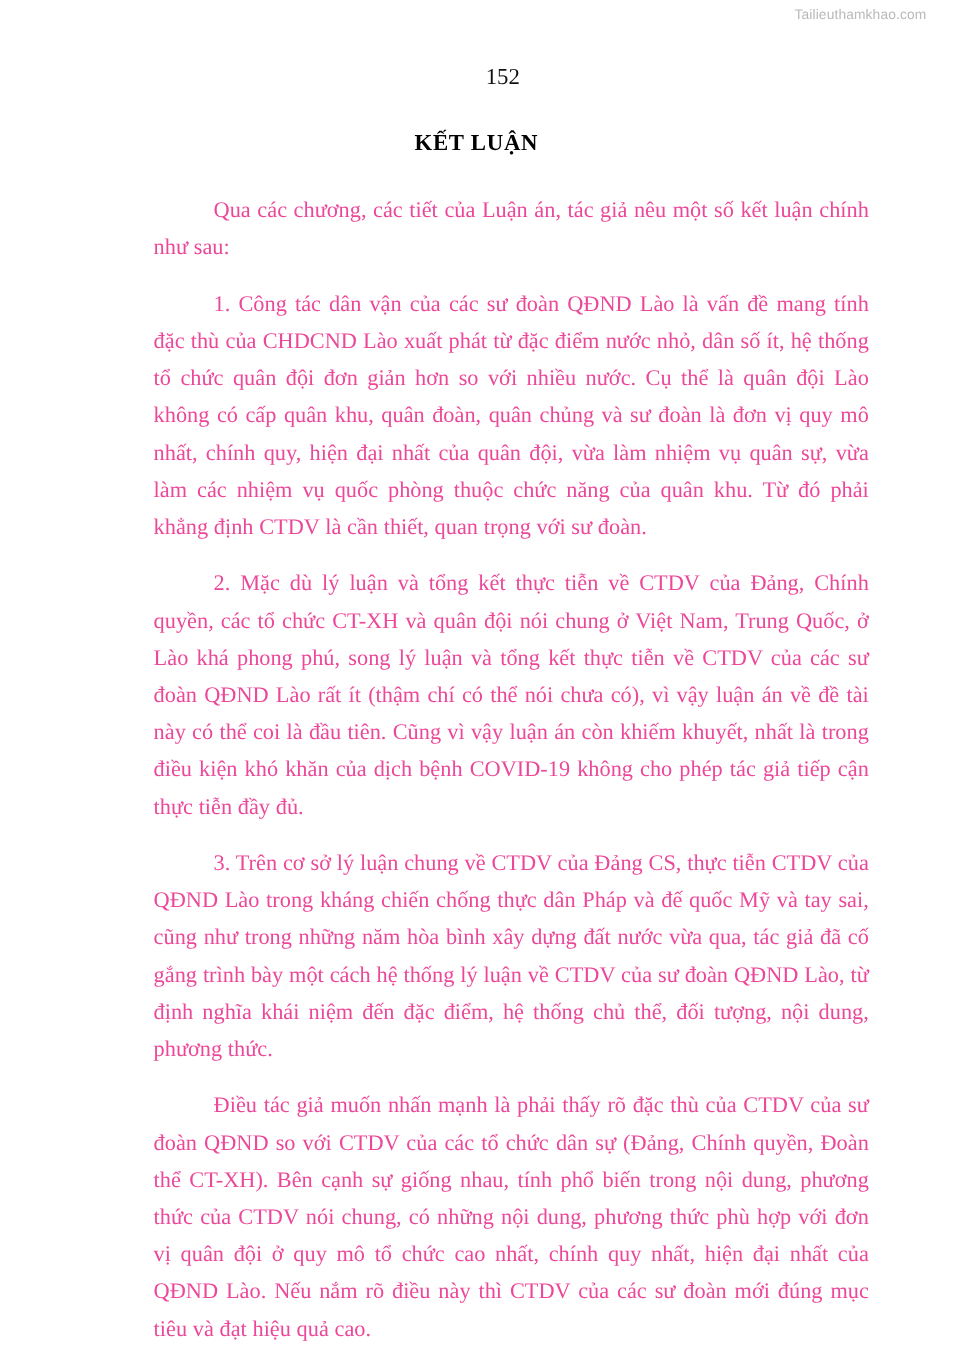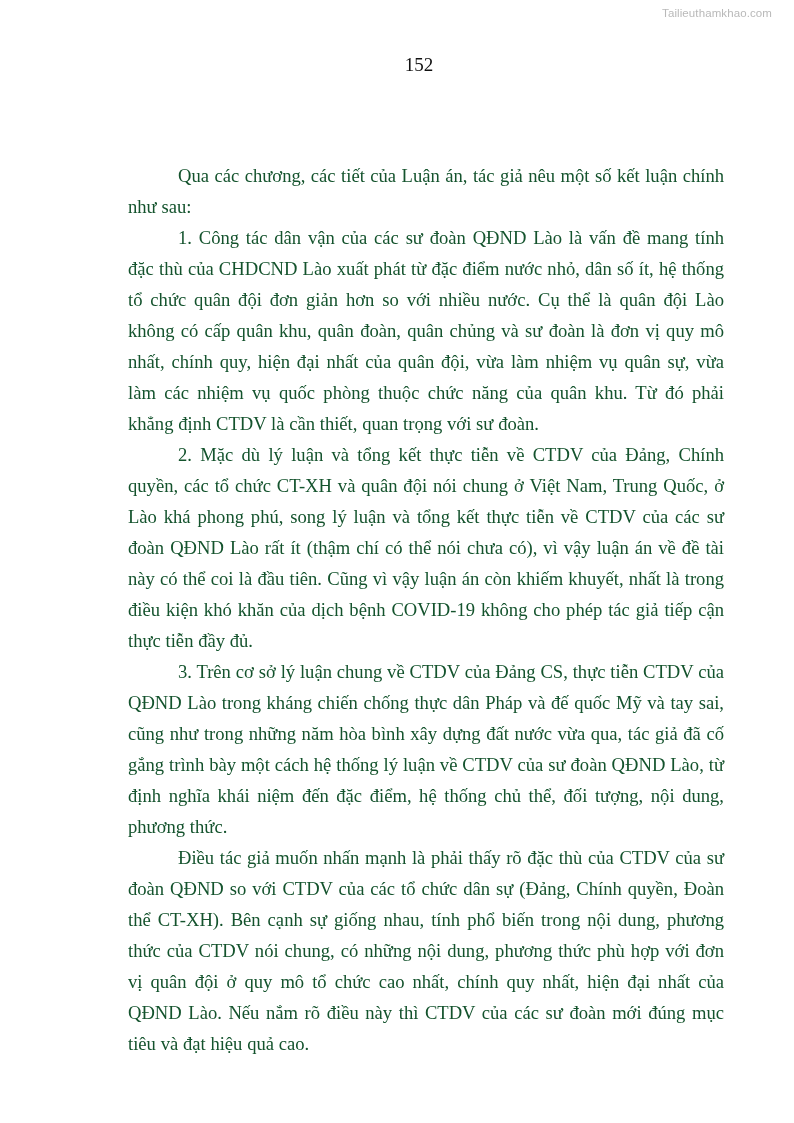--- a/index.html
+++ b/index.html
@@ -72,38 +72,39 @@
     width: 596px;
   }
 
   .para {
     margin: 0;
     font-size: 18.6px;
     line-height: 31px;
     text-align: justify;
     text-justify: inter-word;
     text-indent: 50px;
-    color: #14532d;
+    color: #ec4899;
     hyphens: none;
     word-spacing: 0.1px;
   }
 
   .para + .para {
-    margin-top: 0;
+    margin-top: 16px;
   }
 </style>
 </head>
 <body>
 
 <div class="page">
 
   <div class="watermark">Tailieuthamkhao.com</div>
 
   <div class="page-number">152</div>
 
+  <div class="doc-heading">KẾT LUẬN</div>
 
   <div class="content">
     <p class="para">Qua các chương, các tiết của Luận án, tác giả nêu một số kết luận chính như sau:</p>
     <p class="para">1. Công tác dân vận của các sư đoàn QĐND Lào là vấn đề mang tính đặc thù của CHDCND Lào xuất phát từ đặc điểm nước nhỏ, dân số ít, hệ thống tổ chức quân đội đơn giản hơn so với nhiều nước. Cụ thể là quân đội Lào không có cấp quân khu, quân đoàn, quân chủng và sư đoàn là đơn vị quy mô nhất, chính quy, hiện đại nhất của quân đội, vừa làm nhiệm vụ quân sự, vừa làm các nhiệm vụ quốc phòng thuộc chức năng của quân khu. Từ đó phải khẳng định CTDV là cần thiết, quan trọng với sư đoàn.</p>
     <p class="para">2. Mặc dù lý luận và tổng kết thực tiễn về CTDV của Đảng, Chính quyền, các tổ chức CT-XH và quân đội nói chung ở Việt Nam, Trung Quốc, ở Lào khá phong phú, song lý luận và tổng kết thực tiễn về CTDV của các sư đoàn QĐND Lào rất ít (thậm chí có thể nói chưa có), vì vậy luận án về đề tài này có thể coi là đầu tiên. Cũng vì vậy luận án còn khiếm khuyết, nhất là trong điều kiện khó khăn của dịch bệnh COVID-19 không cho phép tác giả tiếp cận thực tiễn đầy đủ.</p>
     <p class="para">3. Trên cơ sở lý luận chung về CTDV của Đảng CS, thực tiễn CTDV của QĐND Lào trong kháng chiến chống thực dân Pháp và đế quốc Mỹ và tay sai, cũng như trong những năm hòa bình xây dựng đất nước vừa qua, tác giả đã cố gắng trình bày một cách hệ thống lý luận về CTDV của sư đoàn QĐND Lào, từ định nghĩa khái niệm đến đặc điểm, hệ thống chủ thể, đối tượng, nội dung, phương thức.</p>
     <p class="para">Điều tác giả muốn nhấn mạnh là phải thấy rõ đặc thù của CTDV của sư đoàn QĐND so với CTDV của các tổ chức dân sự (Đảng, Chính quyền, Đoàn thể CT-XH). Bên cạnh sự giống nhau, tính phổ biến trong nội dung, phương thức của CTDV nói chung, có những nội dung, phương thức phù hợp với đơn vị quân đội ở quy mô tổ chức cao nhất, chính quy nhất, hiện đại nhất của QĐND Lào. Nếu nắm rõ điều này thì CTDV của các sư đoàn mới đúng mục tiêu và đạt hiệu quả cao.</p>
   </div>
 
 </div>

